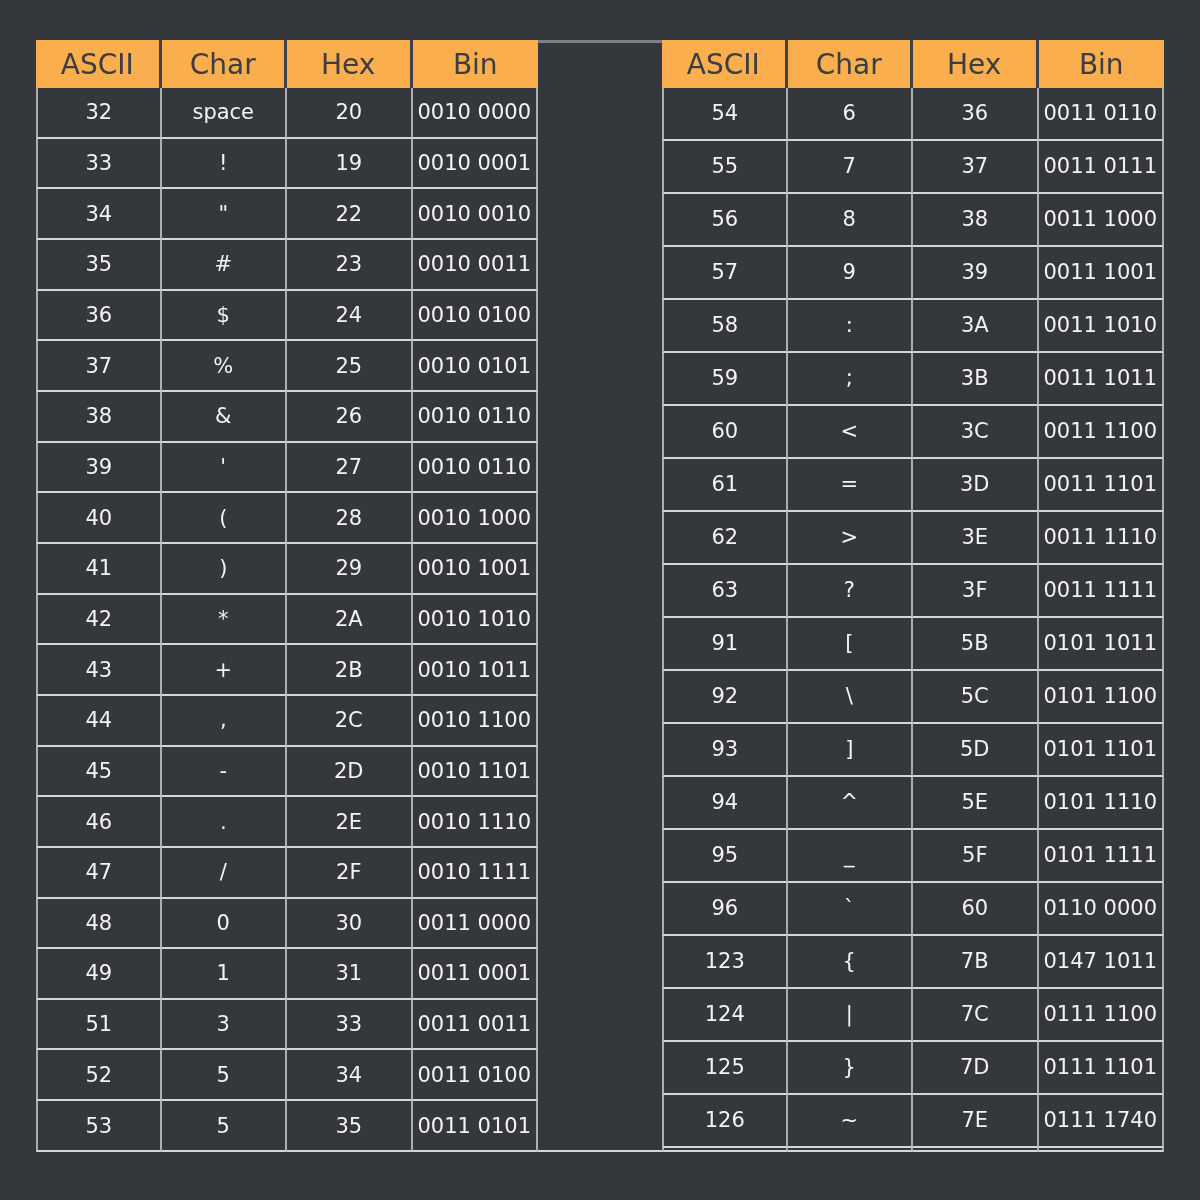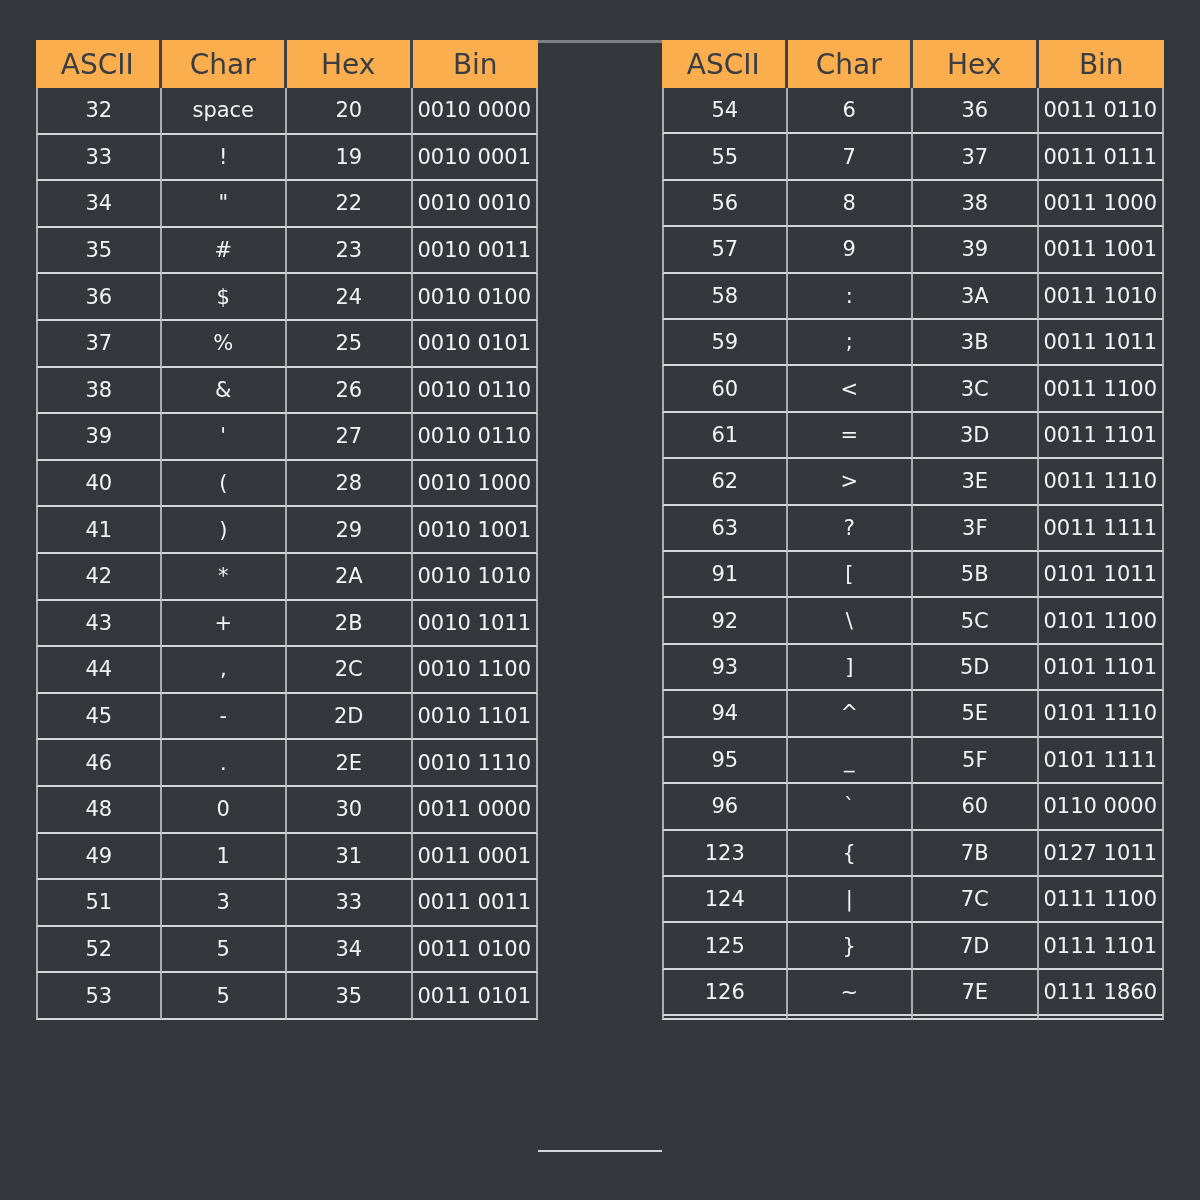--- a/index.html
+++ b/index.html
@@ -16,21 +16,21 @@
     left: 36px;
     top: 40px;
     display: flex;
     align-items: flex-start;
   }
   table.ascii-table {
     border-collapse: separate;
     border-spacing: 0;
     table-layout: fixed;
     width: 502px;
-    height: 980px;
+    height: 1112px;
   }
   table.ascii-table th {
     background: #fbae4e;
     color: #3a3d42;
     font-size: 28px;
     font-weight: 400;
     height: 48px;
     text-align: center;
     vertical-align: middle;
     border-right: 3px solid #3f4246;
@@ -160,20 +160,26 @@
           <td>2D</td>
           <td>0010 1101</td>
         </tr>
         <tr>
           <td>46</td>
           <td>.</td>
           <td>2E</td>
           <td>0010 1110</td>
         </tr>
         <tr>
+          <td>47</td>
+          <td>/</td>
+          <td>2F</td>
+          <td>0010 1111</td>
+        </tr>
+        <tr>
           <td>48</td>
           <td>0</td>
           <td>30</td>
           <td>0011 0000</td>
         </tr>
         <tr>
           <td>49</td>
           <td>1</td>
           <td>31</td>
           <td>0011 0001</td>
@@ -304,39 +310,39 @@
         <tr>
           <td>96</td>
           <td>`</td>
           <td>60</td>
           <td>0110 0000</td>
         </tr>
         <tr>
           <td>123</td>
           <td>{</td>
           <td>7B</td>
-          <td>0127 1011</td>
+          <td>0147 1011</td>
         </tr>
         <tr>
           <td>124</td>
           <td>|</td>
           <td>7C</td>
           <td>0111 1100</td>
         </tr>
         <tr>
           <td>125</td>
           <td>}</td>
           <td>7D</td>
           <td>0111 1101</td>
         </tr>
         <tr>
           <td>126</td>
           <td>~</td>
           <td>7E</td>
-          <td>0111 1860</td>
+          <td>0111 1740</td>
         </tr>
         <tr>
           <td></td>
           <td></td>
           <td></td>
           <td></td>
         </tr>
       </tbody>
   </table>
 

